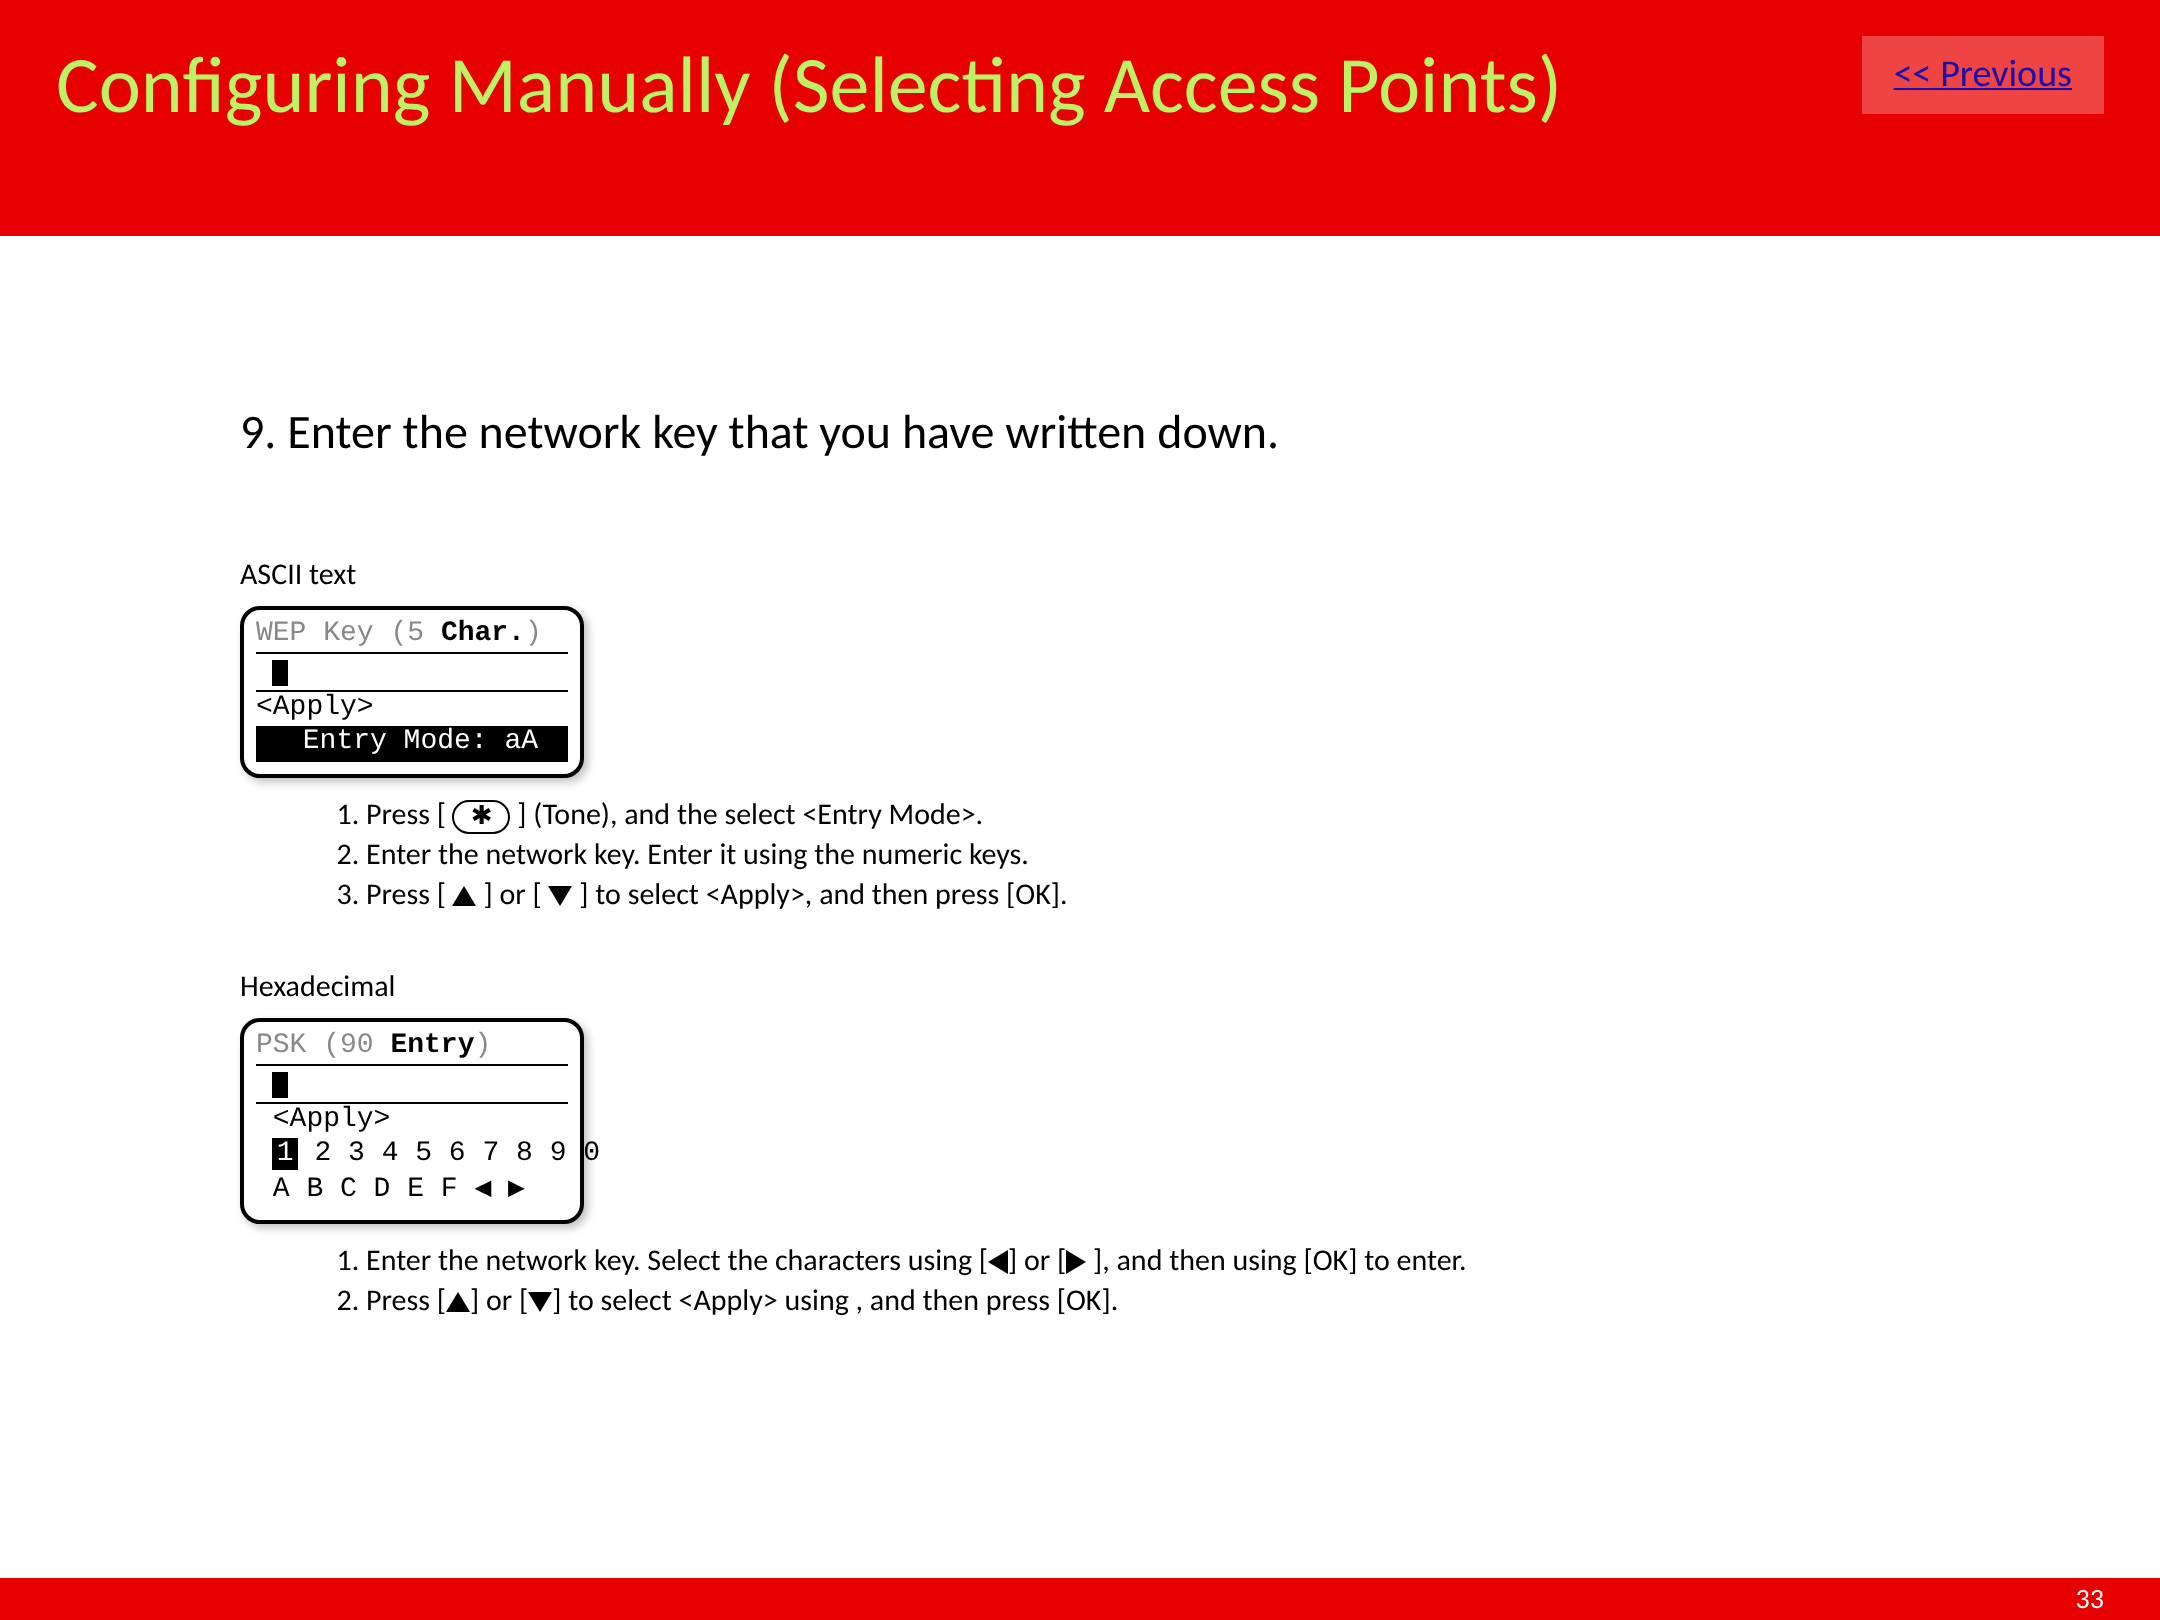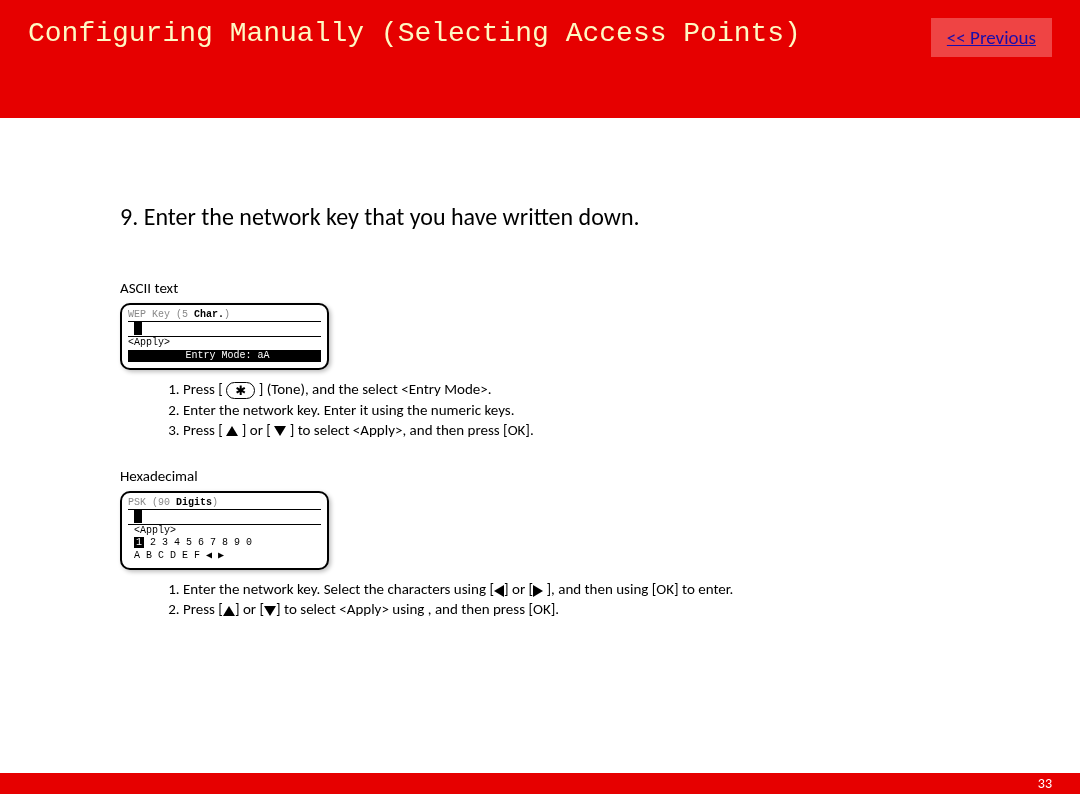--- a/index.html
+++ b/index.html
@@ -1,38 +1,38 @@
 <!DOCTYPE html>
 <html><head>
 <meta charset="utf-8">
 <style>
   * { box-sizing: border-box; margin: 0; padding: 0; }
   body { font-family: Calibri, "Segoe UI", Arial, sans-serif; background: #fff; width: 1080px; height: 810px; position: relative; }
   .header { background: #e60000; height: 118px; padding: 18px 28px; display: flex; align-items: flex-start; gap: 16px; }
-  .title { color: #fef9c3; font-size: 28px; font-weight: 400; flex: 1; font-family: Liberation Mono, monospace; }
+  .title { color: #bef264; font-size: 40px; font-weight: 400; flex: 1; }
   .navbtn { background: #ef4444; color: #1a0dab; font-size: 19px; text-decoration: underline; padding: 8px 16px; margin-left: 8px; display: inline-block; border: none; cursor: pointer; font-family: inherit; }
   .content { padding: 84px 120px 0 120px; }
   .step { font-size: 24px; margin-bottom: 48px; }
   .sub { font-size: 15px; font-weight: 400; margin-bottom: 6px; margin-top: 10px; }
-  .lcd { border: 2px solid #000; border-radius: 10px; width: 209px; padding: 4px 6px 6px 6px; background:#fff; font-family: "Courier New", monospace; font-size: 10px; line-height: 1.25; box-shadow: 2px 2px 4px rgba(0,0,0,0.25); margin-bottom: 10px; }
+  .lcd { border: 2px solid #000; border-radius: 10px; width: 172px; padding: 4px 6px 6px 6px; background:#fff; font-family: "Courier New", monospace; font-size: 14px; line-height: 1.25; box-shadow: 2px 2px 4px rgba(0,0,0,0.25); margin-bottom: 10px; }
   .lcd .dim { color:#888; }
   .lcd .row { white-space: pre; }
   .lcd .uline { border-bottom: 1px solid #000; display:inline-block; width: 100%; line-height:1.1; padding-bottom:1px;}
   .lcd .cursorblk { display:inline-block; width: 8px; height: 13px; background:#000; vertical-align: text-bottom;}
   .lcd .inv { background:#000; color:#fff; padding: 0 2px; display:inline-block; width: calc(100% - 0px); text-align: center; }
   .lcd .numsel { background:#000; color:#fff; padding:0 2px; }
   ol.instr { font-size: 15px; padding-left: 48px; margin-bottom: 28px; }
   ol.instr li { margin: 2px 15px; }
   .toneicon { display:inline-block; border:1.5px solid #000; border-radius: 10px; padding: 0 8px; font-size: 13px; line-height: 15px; vertical-align: middle; }
   .tri { display:inline-block; width:0; height:0; vertical-align: middle; }
   .tri.up { border-left:6px solid transparent; border-right:6px solid transparent; border-bottom:10px solid #000; }
   .tri.down { border-left:6px solid transparent; border-right:6px solid transparent; border-top:10px solid #000; }
   .tri.left { border-top:6px solid transparent; border-bottom:6px solid transparent; border-right:10px solid #000; }
   .tri.right { border-top:6px solid transparent; border-bottom:6px solid transparent; border-left:10px solid #000; }
-  .footer { position:absolute; bottom:16px; left:0; right:0; background:#e60000; color:#fff; font-size:14px; text-align:right; padding: 2px 28px; }
+  .footer { position:absolute; bottom:0; left:0; right:0; background:#e60000; color:#fff; font-size:14px; text-align:right; padding: 2px 28px; }
 </style>
 </head>
 <body>
 
 <div class="header">
   <div class="title">Configuring Manually (Selecting Access Points)</div>
   <a class="navbtn">&lt;&lt; Previous</a>
 </div>
 
 <div class="content">
@@ -49,21 +49,21 @@
     <div class="row"><span class="inv"> Entry Mode: aA</span></div>
   </div>
   <ol class="instr">
     <li><span>Press [ </span><span class="toneicon">✱</span><span> ] (Tone), and the select &lt;Entry Mode&gt;.</span></li>
     <li>Enter the network key. Enter it using the numeric keys.</li>
     <li><span>Press [ </span><span class="tri up"></span><span> ] or [ </span><span class="tri down"></span><span> ] to select &lt;Apply&gt;, and then press [OK].</span></li>
   </ol>
 
   <div class="sub">Hexadecimal</div>
   <div class="lcd">
-    <div class="row"><span class="uline"><span class="dim">PSK </span><span class="dim">(90 </span><b>Digits</b><span class="dim">)</span></span></div>
+    <div class="row"><span class="uline"><span class="dim">PSK </span><span class="dim">(90 </span><b>Entry</b><span class="dim">)</span></span></div>
     <div class="row"><span class="uline">&nbsp;<span class="cursorblk"></span></span></div>
     <div class="row"> &lt;Apply&gt;</div>
     <div class="row"> <span class="numsel">1</span><span> 2 3 4 5 6 7 8 9 0</span></div>
     <div class="row"> A B C D E F ◀ ▶</div>
   </div>
   <ol class="instr">
     <li><span>Enter the network key. Select the characters using [</span><span class="tri left"></span><span>] or [</span><span class="tri right"></span><span> ], and then using [OK] to enter.</span></li>
     <li><span>Press [</span><span class="tri up"></span><span>] or [</span><span class="tri down"></span><span>] to select &lt;Apply&gt; using , and then press [OK].</span></li>
   </ol>
 </div>

